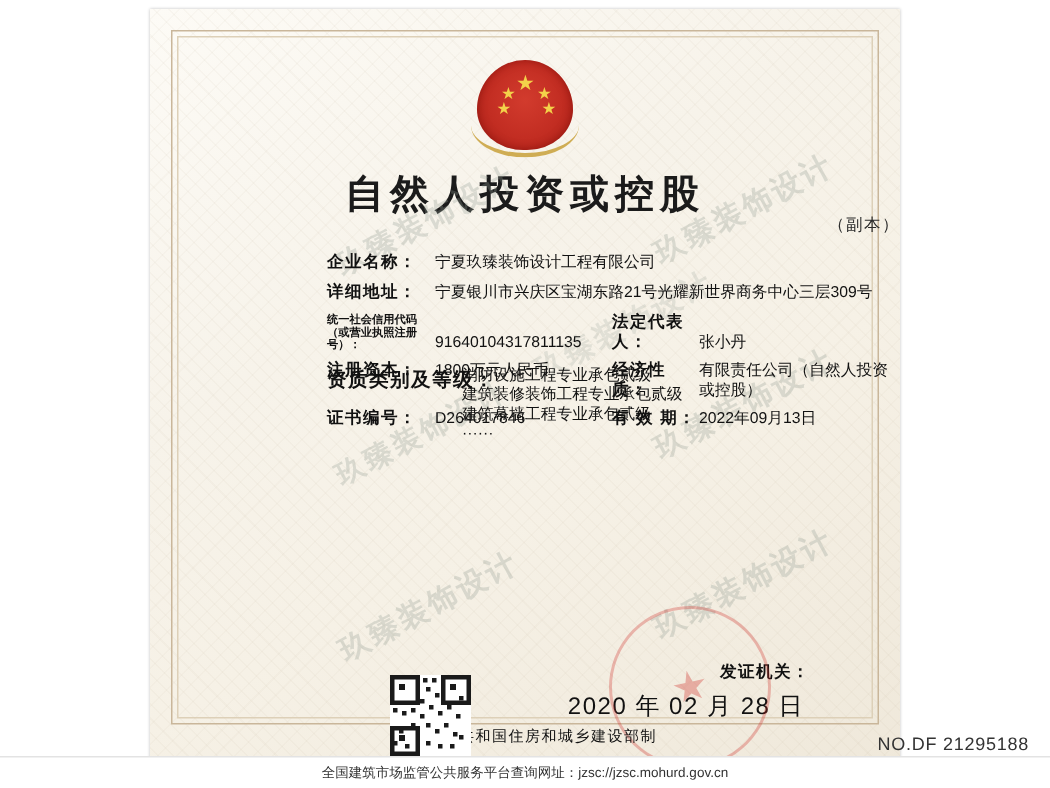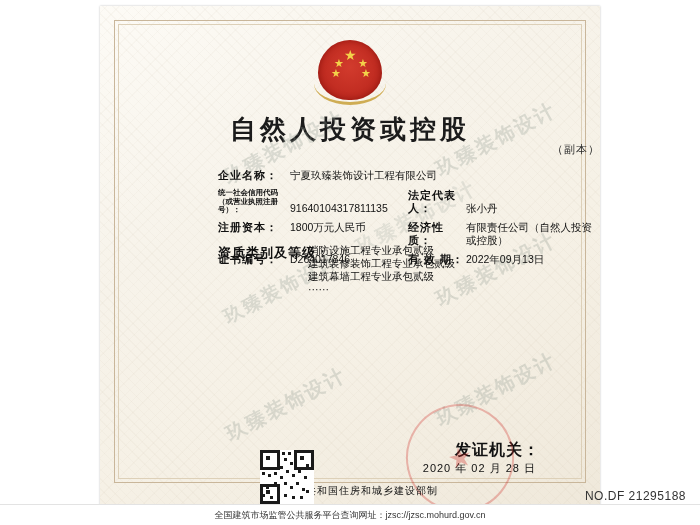--- a/index.html
+++ b/index.html
@@ -126,25 +126,25 @@
     position:absolute;left:118px;top:238px;
     font-size:13px;font-weight:bold;letter-spacing:1px;color:#111;
   }
   .qual-list{
     position:absolute;left:208px;top:238px;
     font-size:10.5px;line-height:13px;color:#111;
   }
 
   .issuer{
     position:absolute;right:60px;top:434px;
-    font-size:16px;font-weight:bold;letter-spacing:1px;color:#111;
+    font-size:11px;font-weight:bold;letter-spacing:1px;color:#111;
   }
   .issue-date{
     position:absolute;right:64px;top:455px;
-    font-size:11px;color:#111;letter-spacing:1px;
+    font-size:16px;color:#111;letter-spacing:1px;
   }
   .ministry{
     position:absolute;left:0;right:0;top:478px;
     text-align:center;
     font-size:10px;color:#111;letter-spacing:1px;
   }
 
   
   .seal{
     position:absolute;right:86px;top:398px;
@@ -243,20 +243,24 @@
     <div class="wm w5">玖臻装饰设计</div>
     <div class="wm w6">玖臻装饰设计</div>
 
     <div class="fields">
 
       <div class="row">
         <div class="lbl">企业名称：</div>
         <div class="val">宁夏玖臻装饰设计工程有限公司</div>
       </div>
 
+      <div class="row">
+        <div class="lbl">详细地址：</div>
+        <div class="val">宁夏银川市兴庆区宝湖东路21号光耀新世界商务中心三层309号</div>
+      </div>
 
       <div class="row2">
         <div class="col left">
           <div class="lbl small">
             <span>统一社会信用代码</span><br>
             <span>（或营业执照注册号）：</span>
           </div>
           <div class="val">91640104317811135</div>
         </div>
         <div class="col right">

